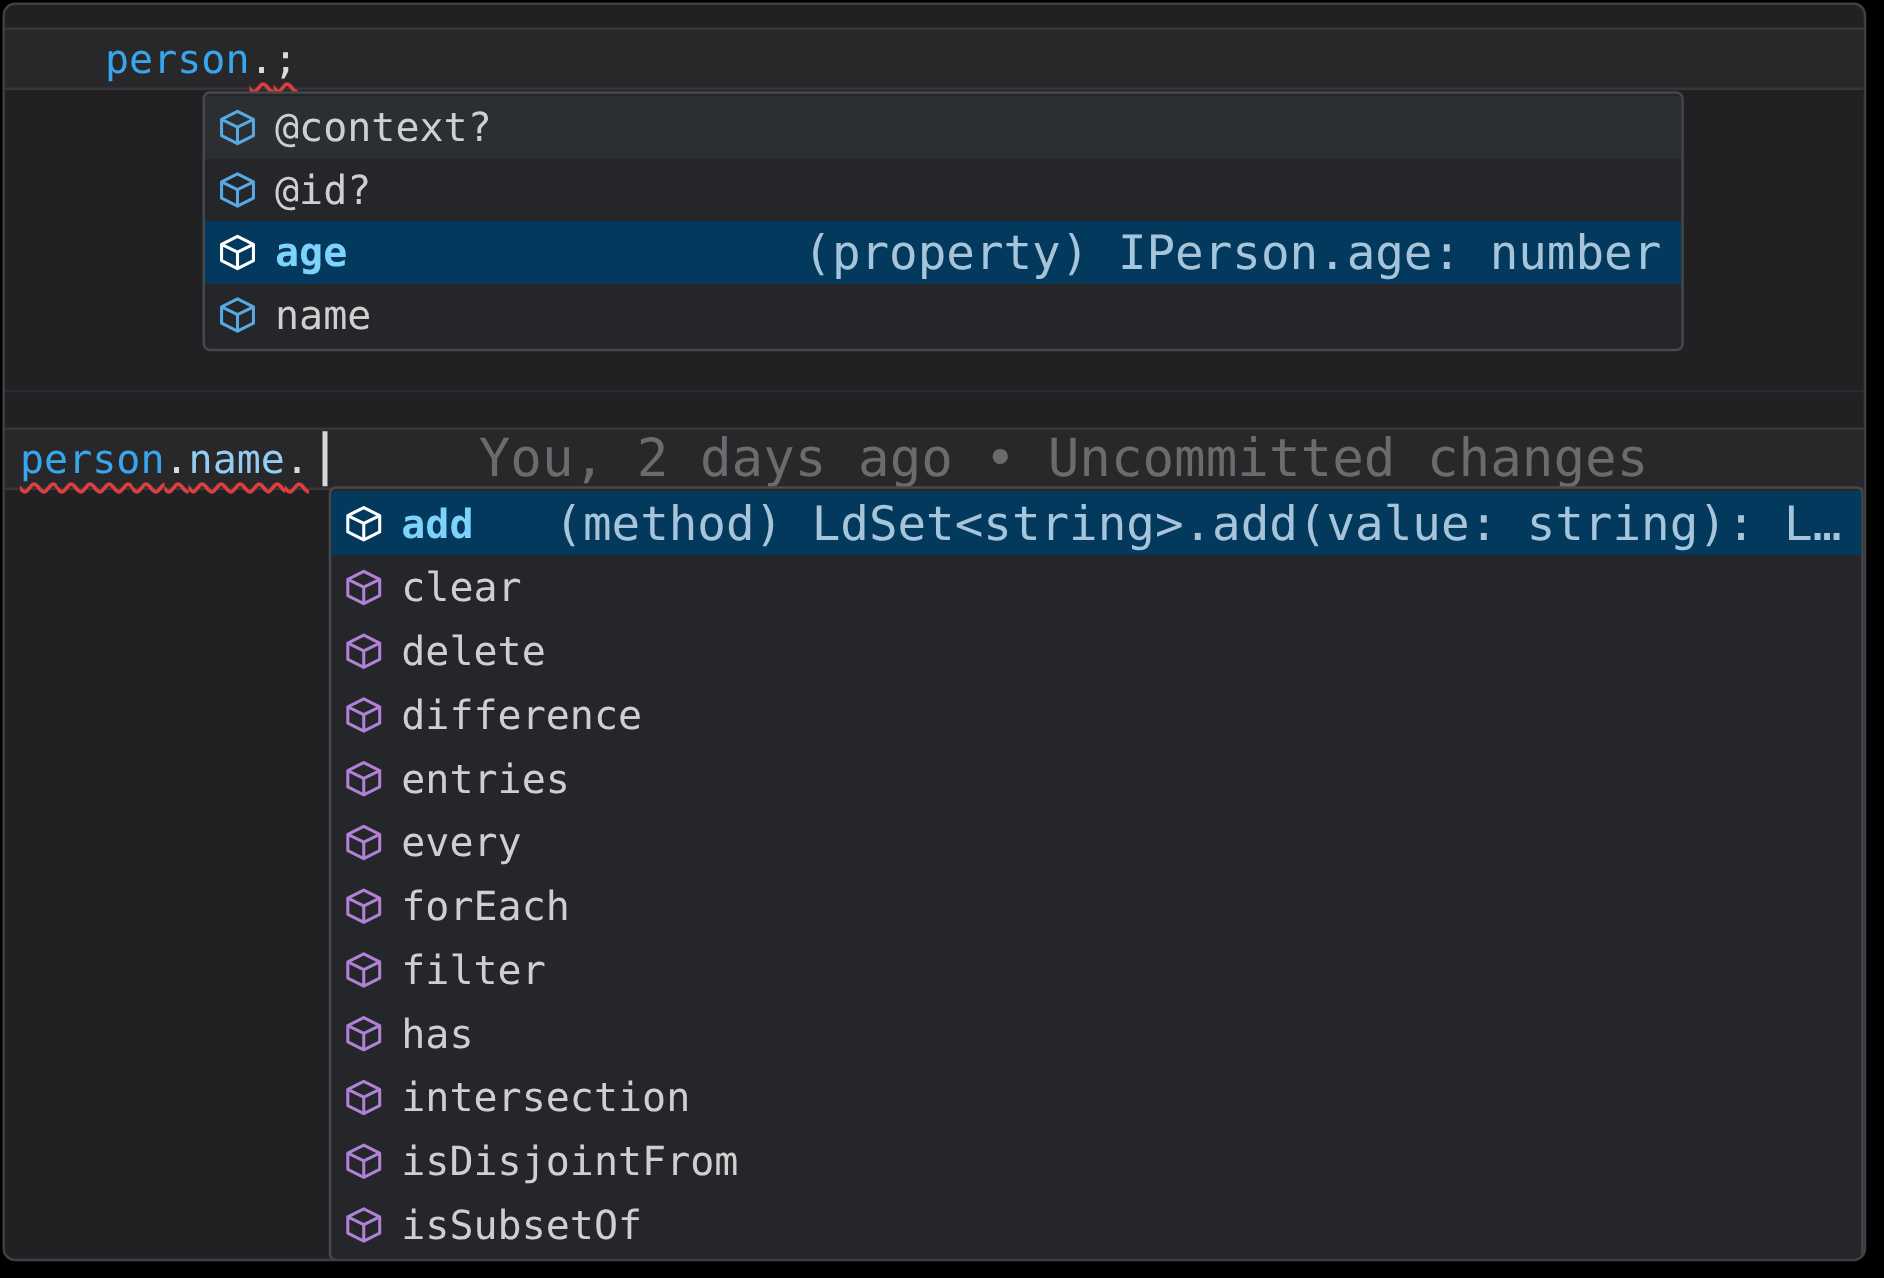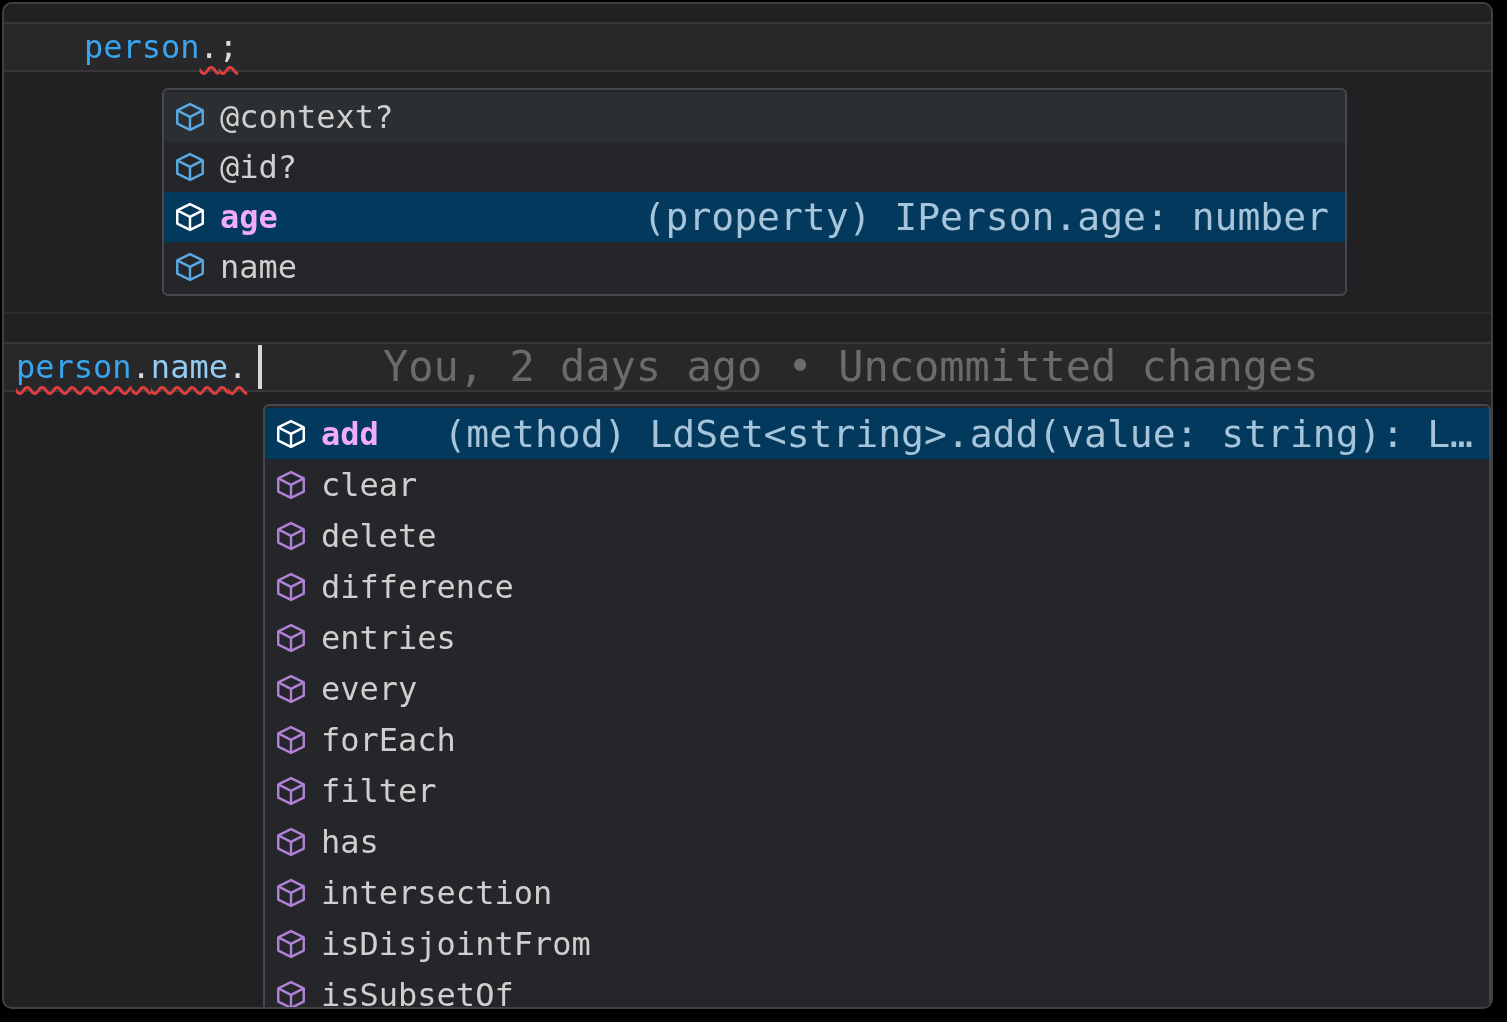--- a/index.html
+++ b/index.html
@@ -37,21 +37,21 @@
   .blame{
     position:absolute;left:379px;top:0;font-size:42px;line-height:46px;
     color:#6B6B6E;white-space:pre;
   }
   .cursor{
     position:absolute;left:254px;top:341px;width:4px;height:44px;background:#D8D8D8;
   }
   
   .suggest{
     position:absolute;box-sizing:border-box;background:#252629;
-    border:2px solid #47484B;border-radius:6px;padding:2px 0;z-index:5;margin-top:15px;
+    border:2px solid #47484B;border-radius:6px;padding:2px 0;z-index:5;
   }
   .suggest-top{left:158px;top:69px;width:1185px;}
   .suggest-bottom{left:259px;top:385px;width:1228px;}
   .row{
     height:50px;display:flex;align-items:center;padding:0 16px 0 8px;
     color:#CFCFCF;box-sizing:border-box;
   }
   .suggest-bottom .row{height:51px;}
   .row .icon{
     width:36px;height:36px;margin-right:12px;flex:0 0 36px;display:flex;
@@ -60,21 +60,21 @@
   .row .icon svg{width:34px;height:34px;}
   .suggest-top .row .icon{color:#58A9E3;}
   .suggest-bottom .row .icon{color:#B180D7;}
   .row .label{font-size:32px;white-space:pre;}
   .row .detail{
     margin-left:auto;font-size:38px;color:#A6C4DA;white-space:pre;
     overflow:hidden;padding-left:20px;
   }
   .row .detail:empty{display:none;}
   .row.selected{background:#04395E;color:#FFFFFF;}
-  .row.selected .label{color:#f0abfc;font-weight:600;}
+  .row.selected .label{color:#7dd3fc;font-weight:600;}
   .row.selected .icon{color:#FFFFFF !important;}
   .row.hover{background:#2C2F31;}
 </style>
 </head>
 <body>
 
 <div class="canvas">
   <div class="window">
 
     <div class="line-band band-top">

